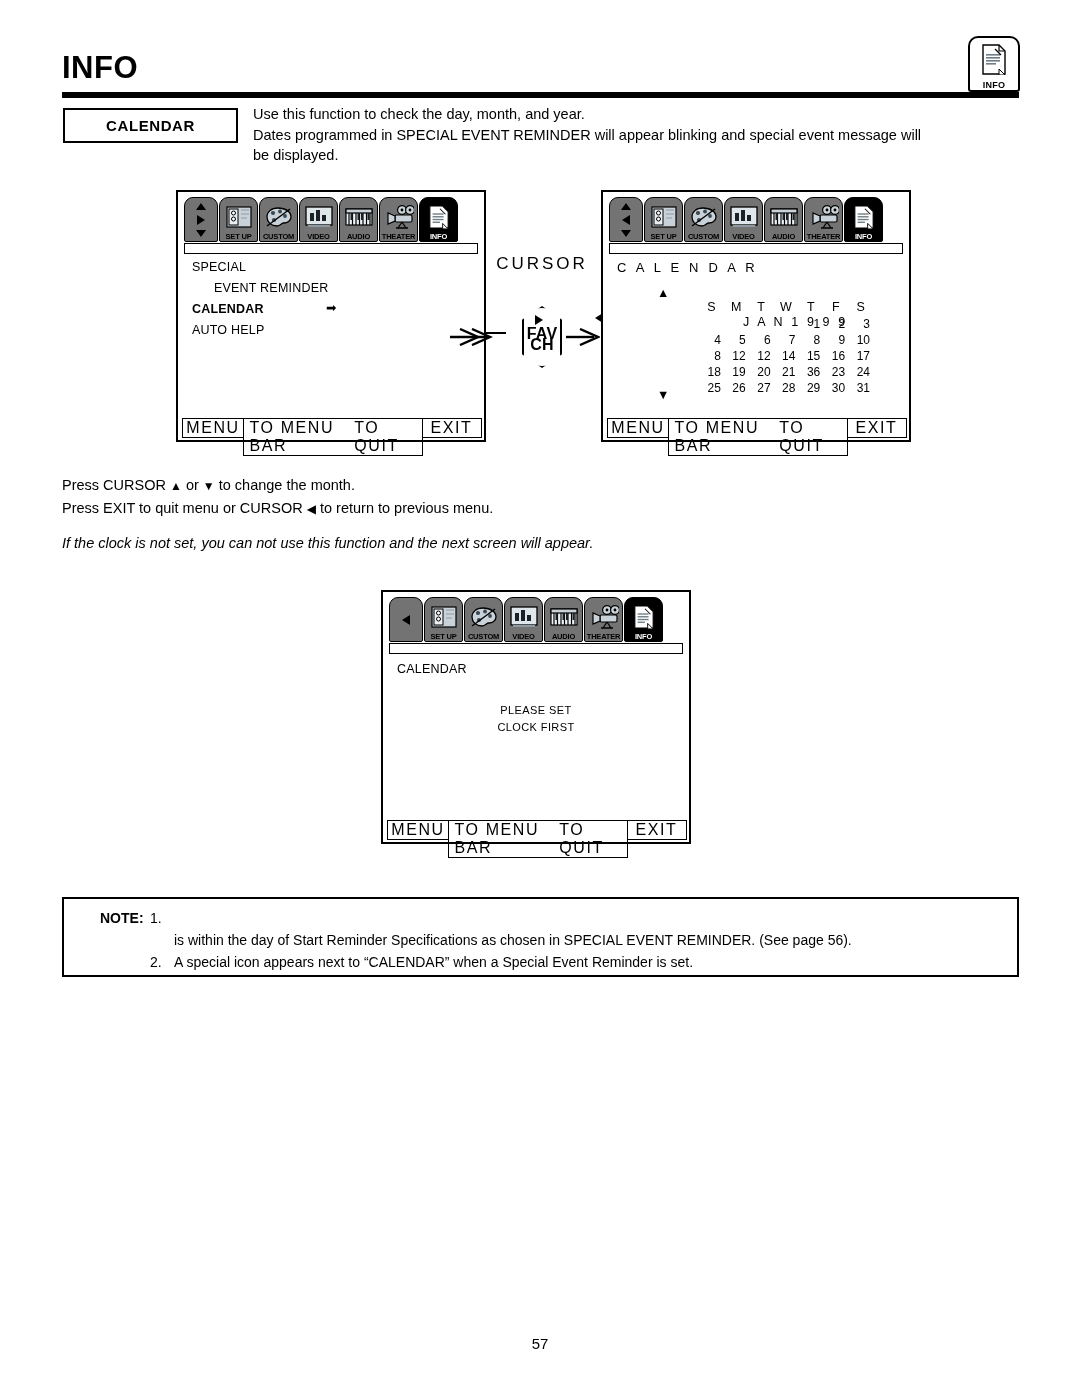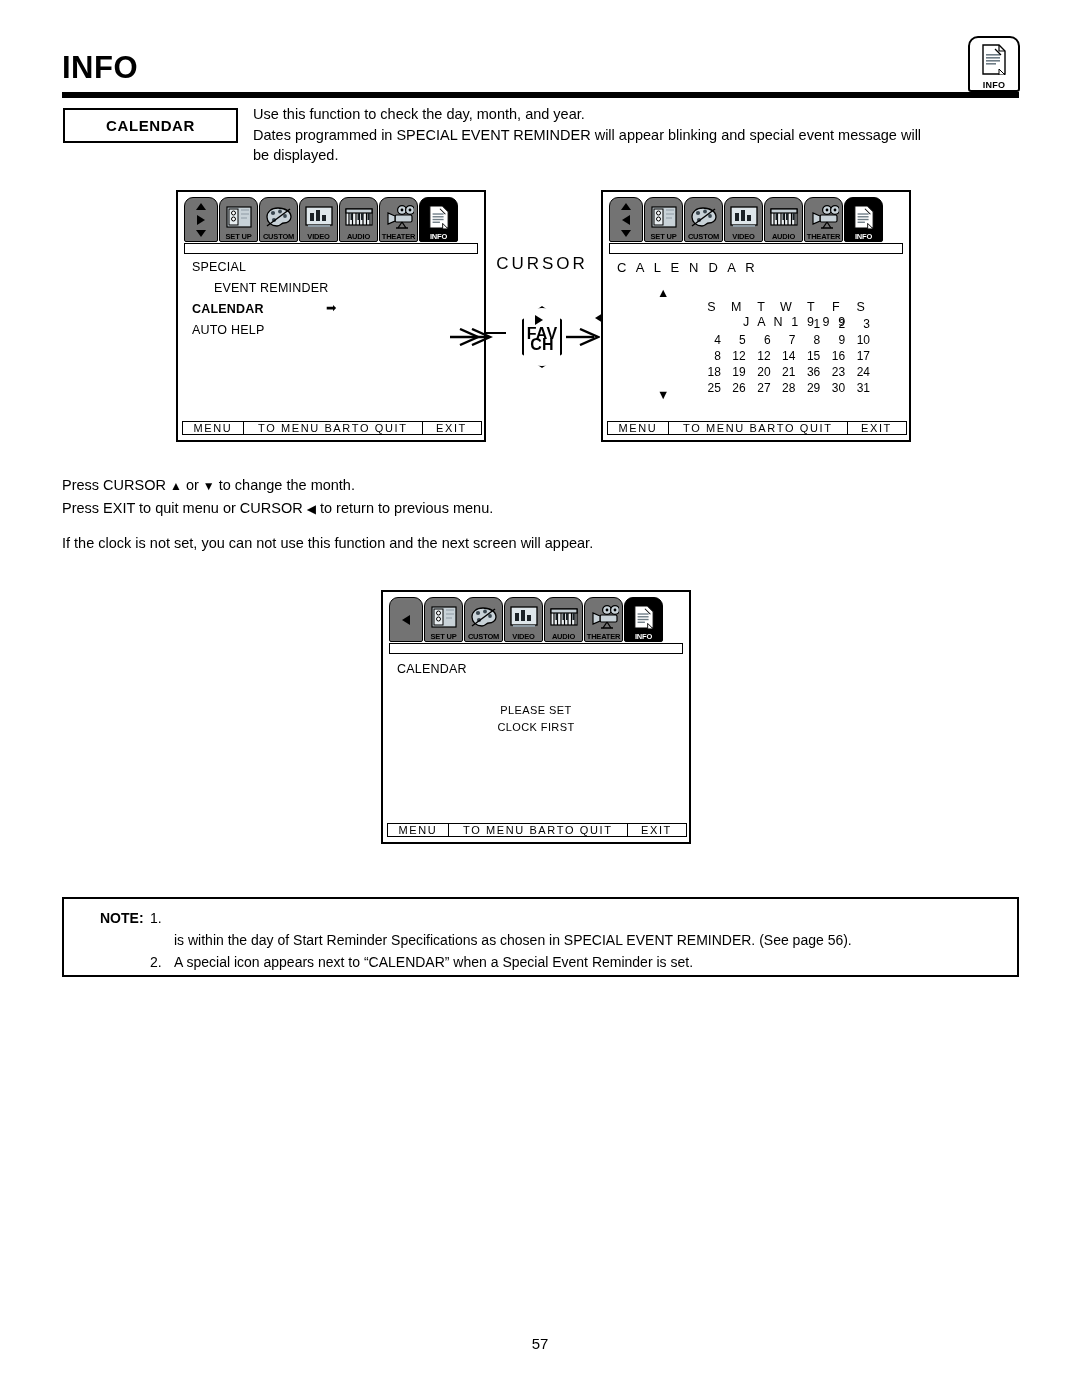--- a/index.html
+++ b/index.html
@@ -181,22 +181,22 @@
   }
   .osd-line.bold { font-weight: bold; }
   .osd-line.spaced { letter-spacing: 3.2px; font-size: 13px; }
 
   
   .keybar {
     position: absolute;
     left: 4px; right: 4px; bottom: 3px;
     height: 19px;
     display: flex;
-    align-items: center;
-    font-size: 11px;
+    align-items: flex-start;
+    font-size: 16px;
     letter-spacing: 1.6px;
   }
   .keybar > div {
     border: 1.5px solid #000;
     box-sizing: border-box;
     display: flex;
     align-items: center;
     justify-content: center;
     margin-right: -1.5px;
   }
@@ -301,21 +301,21 @@
 
   
   .para {
     position: absolute;
     font-size: 14.5px;
     line-height: 22px;
     white-space: nowrap;
   }
   #para-1 { left: 62px; top: 474px; }
   #para-2 { left: 62px; top: 497px; }
-  #para-3 { left: 62px; top: 532px; }
+  #para-3 { left: 62px; top: 532px; font-style: italic; }
   .para .gly { font-size: 12px; }
 
   
   .note-box {
     position: absolute;
     left: 62px;
     top: 897px;
     width: 957px;
     height: 80px;
     border: 2px solid #000;

